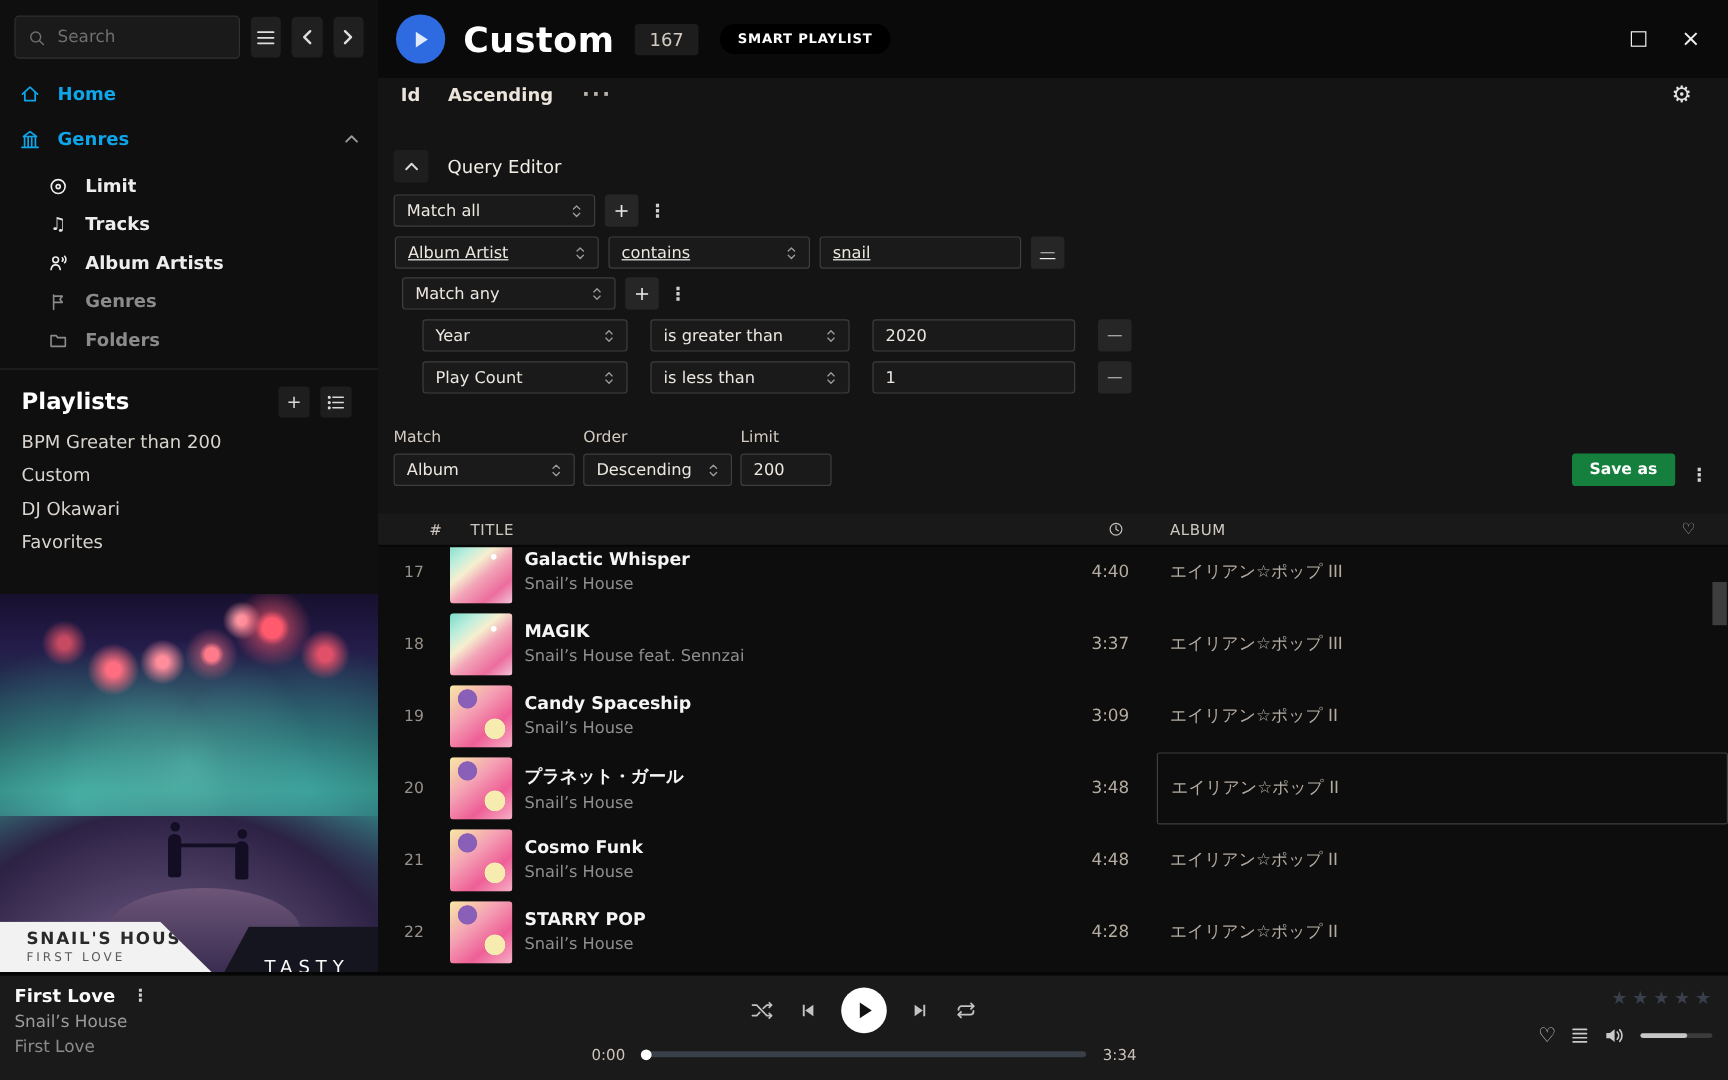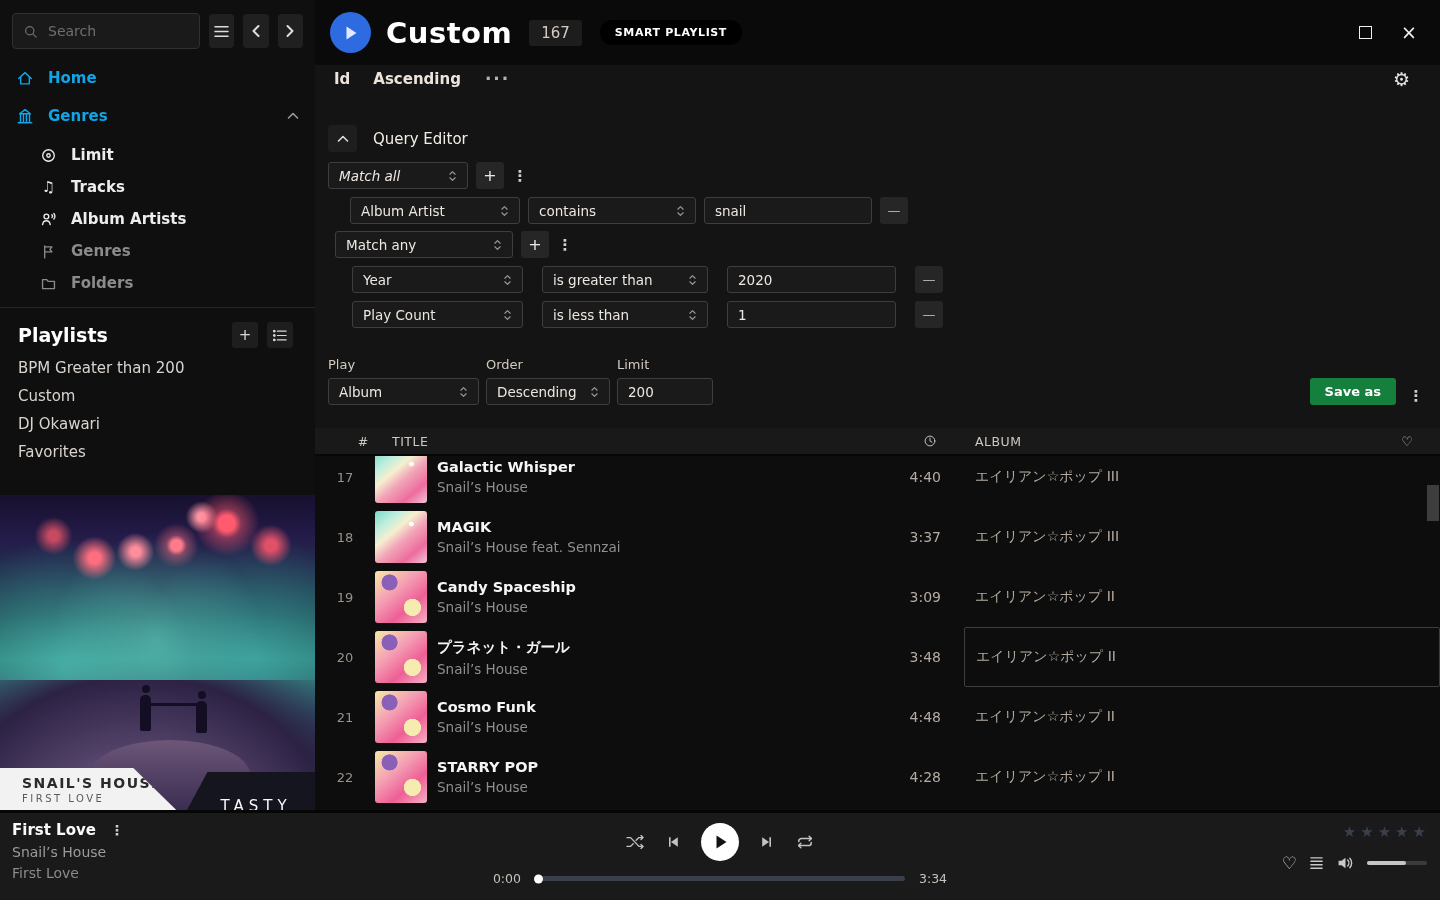--- a/index.html
+++ b/index.html
@@ -97,24 +97,24 @@
       align-items:center;justify-content:center;color:#dcdcdc;}
   .qe-title{font-size:15px;color:#f2ede7;margin-left:8px;}
   .select,.qinput{height:27px;background:#1a1a1a;border:1px solid #3e3e3e;border-radius:3px;
       display:flex;align-items:center;padding:0 10px;font-size:13.5px;color:#ece7e0;box-sizing:border-box;}
   .select .updown{margin-left:auto;color:#9a9a9a;}
   .qinput input{background:transparent;border:0;outline:0;color:#ece7e0;font-size:13.5px;width:100%;
       font-family:inherit;padding:0;}
   .sqb{width:28px;height:27px;background:#262626;border-radius:3px;display:flex;align-items:center;
       justify-content:center;color:#e8e8e8;font-size:16px;}
   .dotsv{width:16px;text-align:center;color:#cfcfcf;font-size:15px;font-weight:bold;}
-  .w172{width:140px;font-style:italic;} .w178{width:178px;} .w170{width:170px;} .w168{width:168px;} .w171{width:171px;}
-  .w166{width:166px;} .w169{width:169px;} .w151{width:151px;} .w124{width:124px;} .w76{width:96px;}
+  .w172{width:168px;} .w178{width:178px;} .w170{width:170px;} .w168{width:168px;} .w171{width:171px;}
+  .w166{width:166px;} .w169{width:169px;} .w151{width:151px;} .w124{width:124px;} .w76{width:76px;}
   .g1{margin-top:10px;}
-  .r1{margin-top:8px;margin-left:22px;}
+  .r1{margin-top:8px;margin-left:1px;text-decoration:underline;}
   .g2{margin-top:7px;margin-left:7px;}
   .r2{margin-top:8px;margin-left:24px;gap:19px;}
   .sort-row{margin-top:29px;display:flex;align-items:flex-end;padding-right:16px;}
   .stack{display:flex;flex-direction:column;margin-right:7px;}
   .stack label{font-size:13px;color:#d3cbc1;margin-bottom:6px;}
   .save-btn{margin-left:auto;background:#15803d;color:#fff;font-weight:bold;font-size:13px;
       border-radius:3px;height:27px;padding:0 15px;display:flex;align-items:center;}
   .save-dots{margin-left:12px;}
 
   
@@ -454,21 +454,21 @@
         </span>
       </div>
       <div class="qinput w169">
         <input value="1" style="">
       </div>
       <span class="sqb" style="color:#bdbdbd;font-size:13px;">—</span>
     </div>
 
     <div class="sort-row">
       <div class="stack">
-        <label>Play</label>
+        <label>Match</label>
         <div class="select w151">
           <span>Album</span>
           <span class="updown">
             <svg class="ico" width="9" height="14" viewBox="0 0 10 16" style="stroke-width:1.3">
                 <polyline points="2,6 5,3 8,6"></polyline>
                 <polyline points="2,10 5,13 8,10"></polyline>
               </svg>
           </span>
         </div>
       </div>

